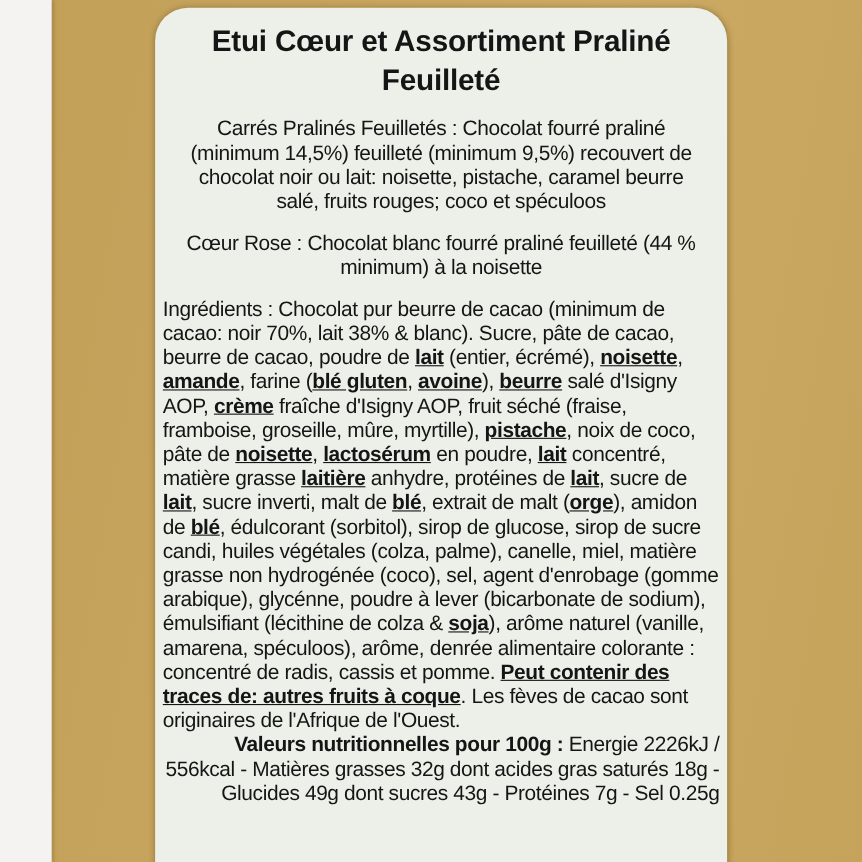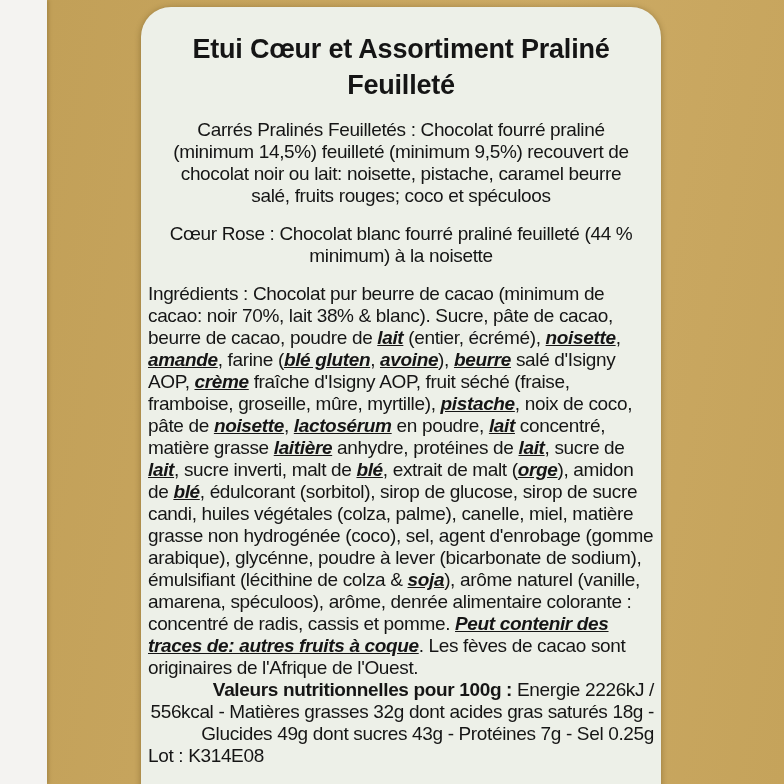--- a/index.html
+++ b/index.html
@@ -24,38 +24,37 @@
   .label{
     position:absolute;left:141px;top:7px;width:520px;height:790px;
     background:var(--label-bg);
     border-radius:30px 30px 0 0;
     box-shadow:0 1px 6px rgba(70,50,10,0.4);
     padding:12px 7px 0 7px;
     color:var(--ink);
   }
   .title{
     font-size:27px;line-height:36px;font-weight:bold;
-    text-align:center;margin:12px 0 8px 0;letter-spacing:-0.2px;
+    text-align:center;margin:0 0 8px 0;letter-spacing:-0.2px;
   }
   .body-text{
     font-size:19px;line-height:22px;letter-spacing:-0.35px;
   }
   .desc{text-align:center;margin:16px;}
   .ingredients{margin-top:13px;text-align:left;}
   .nutrition{text-align:right;}
   .lot{text-align:left;}
-  .seg-a{font-weight:bold;font-style:italic;text-decoration:underline;text-align:right;}
+  .seg-a{font-weight:bold;text-decoration:underline;text-align:right;}
   .seg-b{font-weight:bold;}
 </style>
 </head>
 <body>
 
 <div class="scene">
   <div class="white-strip"></div>
   <div class="label">
     <h1 class="title">Etui Cœur et Assortiment Praliné Feuilleté</h1>
     <p class="desc body-text"><span>Carrés Pralinés Feuilletés : Chocolat fourré praliné (minimum 14,5%) feuilleté (minimum 9,5%) recouvert de chocolat noir ou lait: noisette, pistache, caramel beurre salé, fruits rouges; coco et spéculoos</span></p>
     <p class="desc body-text"><span>Cœur Rose : Chocolat blanc fourré praliné feuilleté (44 % minimum) à la noisette</span></p>
     <p class="ingredients body-text"><span>Ingrédients : Chocolat pur beurre de cacao (minimum de cacao: noir 70%, lait 38% &amp; blanc). Sucre, pâte de cacao, beurre de cacao, poudre de </span><span class="seg-a">lait</span><span> (entier, écrémé), </span><span class="seg-a">noisette</span><span>, </span><span class="seg-a">amande</span><span>, farine (</span><span class="seg-a">blé gluten</span><span>, </span><span class="seg-a">avoine</span><span>), </span><span class="seg-a">beurre</span><span> salé d'Isigny AOP, </span><span class="seg-a">crème</span><span> fraîche d'Isigny AOP, fruit séché (fraise, framboise, groseille, mûre, myrtille), </span><span class="seg-a">pistache</span><span>, noix de coco, pâte de </span><span class="seg-a">noisette</span><span>, </span><span class="seg-a">lactosérum</span><span> en poudre, </span><span class="seg-a">lait</span><span> concentré, matière grasse </span><span class="seg-a">laitière</span><span> anhydre, protéines de </span><span class="seg-a">lait</span><span>, sucre de </span><span class="seg-a">lait</span><span>, sucre inverti, malt de </span><span class="seg-a">blé</span><span>, extrait de malt (</span><span class="seg-a">orge</span><span>), amidon de </span><span class="seg-a">blé</span><span>, édulcorant (sorbitol), sirop de glucose, sirop de sucre candi, huiles végétales (colza, palme), canelle, miel, matière grasse non hydrogénée (coco), sel, agent d'enrobage (gomme arabique), glycénne, poudre à lever (bicarbonate de sodium), émulsifiant (lécithine de colza &amp; </span><span class="seg-a">soja</span><span>), arôme naturel (vanille, amarena, spéculoos), arôme, denrée alimentaire colorante : concentré de radis, cassis et pomme. </span><span class="seg-a">Peut contenir des traces de: autres fruits à coque</span><span>. Les fèves de cacao sont originaires de l'Afrique de l'Ouest.</span></p>
     <p class="nutrition body-text"><span class="seg-b">Valeurs nutritionnelles pour 100g :</span><span> Energie 2226kJ / 556kcal - Matières grasses 32g dont acides gras saturés 18g - Glucides 49g dont sucres 43g - Protéines 7g - Sel 0.25g</span></p>
-    <p class="lot body-text">Lot : K314E08</p>
   </div>
 </div>
 
 </body></html>

